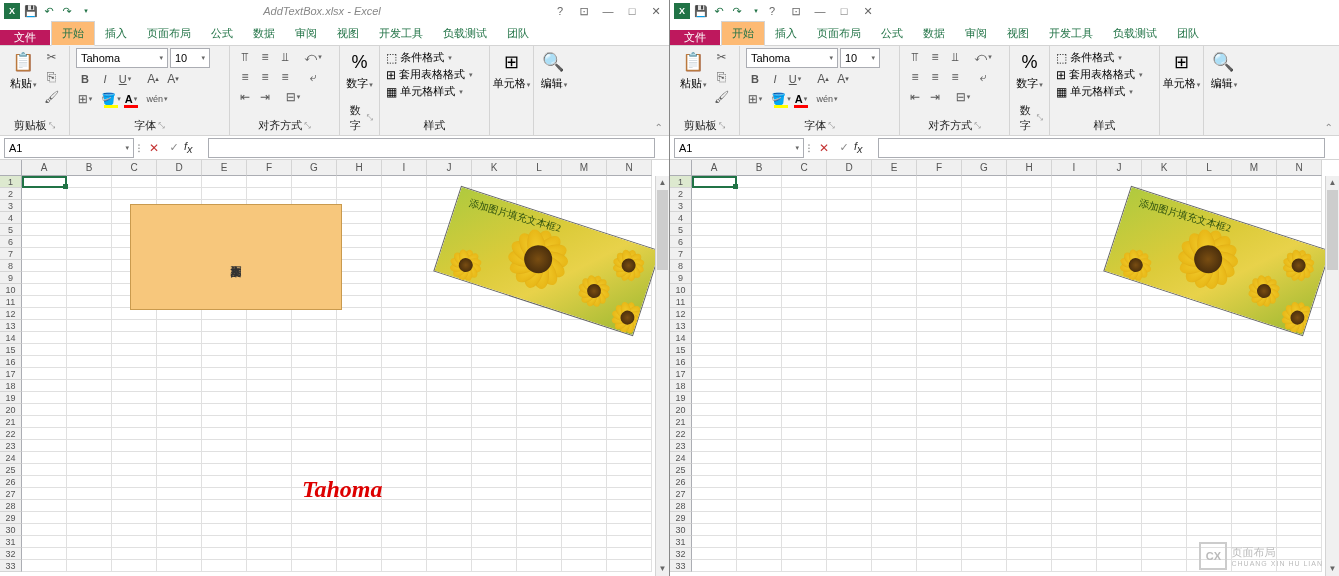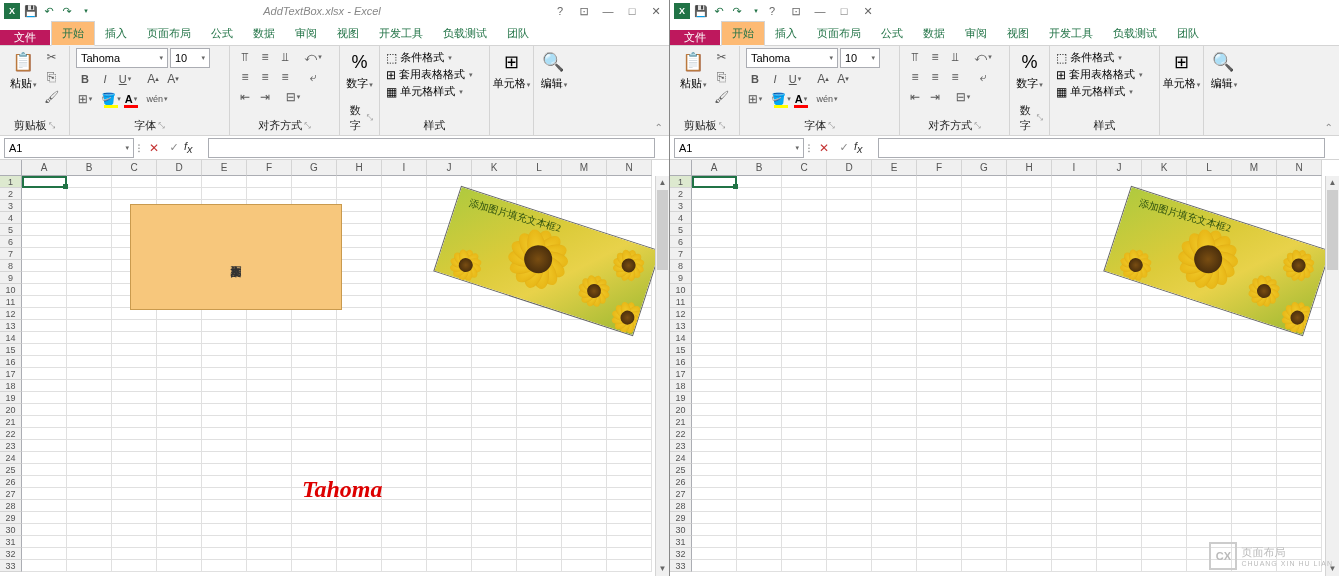--- a/index.html
+++ b/index.html
@@ -58,21 +58,21 @@
 .textbox1{position:absolute;top:28px;left:108px;width:212px;height:106px;background:#f7c77c;border:1px solid #c99a4e;display:flex;align-items:center;justify-content:center;text-align:center;font-size:12px;color:#333;line-height:16px;writing-mode:horizontal-tb;}
 .textbox1 .vtxt{writing-mode:vertical-rl;}
 .sunflower{position:absolute;top:40px;left:420px;width:210px;height:90px;transform:rotate(18deg);border:1px solid #666;overflow:hidden;}
 .sun-bg{width:100%;height:100%;background:linear-gradient(135deg,#b0ca3e 0%,#dccb3a 40%,#e8d24a 60%,#9eb932 100%);position:relative;}
 .petals{position:absolute;width:70px;height:70px;}
 .petal{position:absolute;width:18px;height:30px;background:radial-gradient(ellipse at 50% 100%,#f7d635 0%,#e8b818 70%,#cf9410 100%);border-radius:50% 50% 50% 50%/60% 60% 40% 40%;top:50%;left:50%;transform-origin:50% 100%;}
 .center{position:absolute;border-radius:50%;background:radial-gradient(circle,#7a4e12 0%,#4b2f0c 70%,#2c1a06 100%);}
 .sunlabel{position:absolute;top:4px;left:12px;color:#2a4e0e;font-size:10px;font-family:SimSun;transform:rotate(-2deg);}
 .caption{position:absolute;top:300px;font-family:"Times New Roman",serif;font-style:italic;font-weight:bold;font-size:24px;color:#d00;}
 .caption.before{left:280px;}
-.watermark{position:absolute;right:6px;bottom:6px;color:#bbb;font-size:11px;display:flex;align-items:center;gap:4px;}
+.watermark{position:absolute;right:16px;bottom:6px;color:#bbb;font-size:11px;display:flex;align-items:center;gap:4px;}
 .watermark .logo{width:28px;height:28px;border:2px solid #ccc;display:flex;align-items:center;justify-content:center;font-weight:bold;color:#bbb;}
 </style>
 </head>
 <body>
 
 <div class="split">
   <div class="pane" id="pane-left">
 <div class="titlebar">
  <div class="xlicon">X</div>
  <div class="qat">

